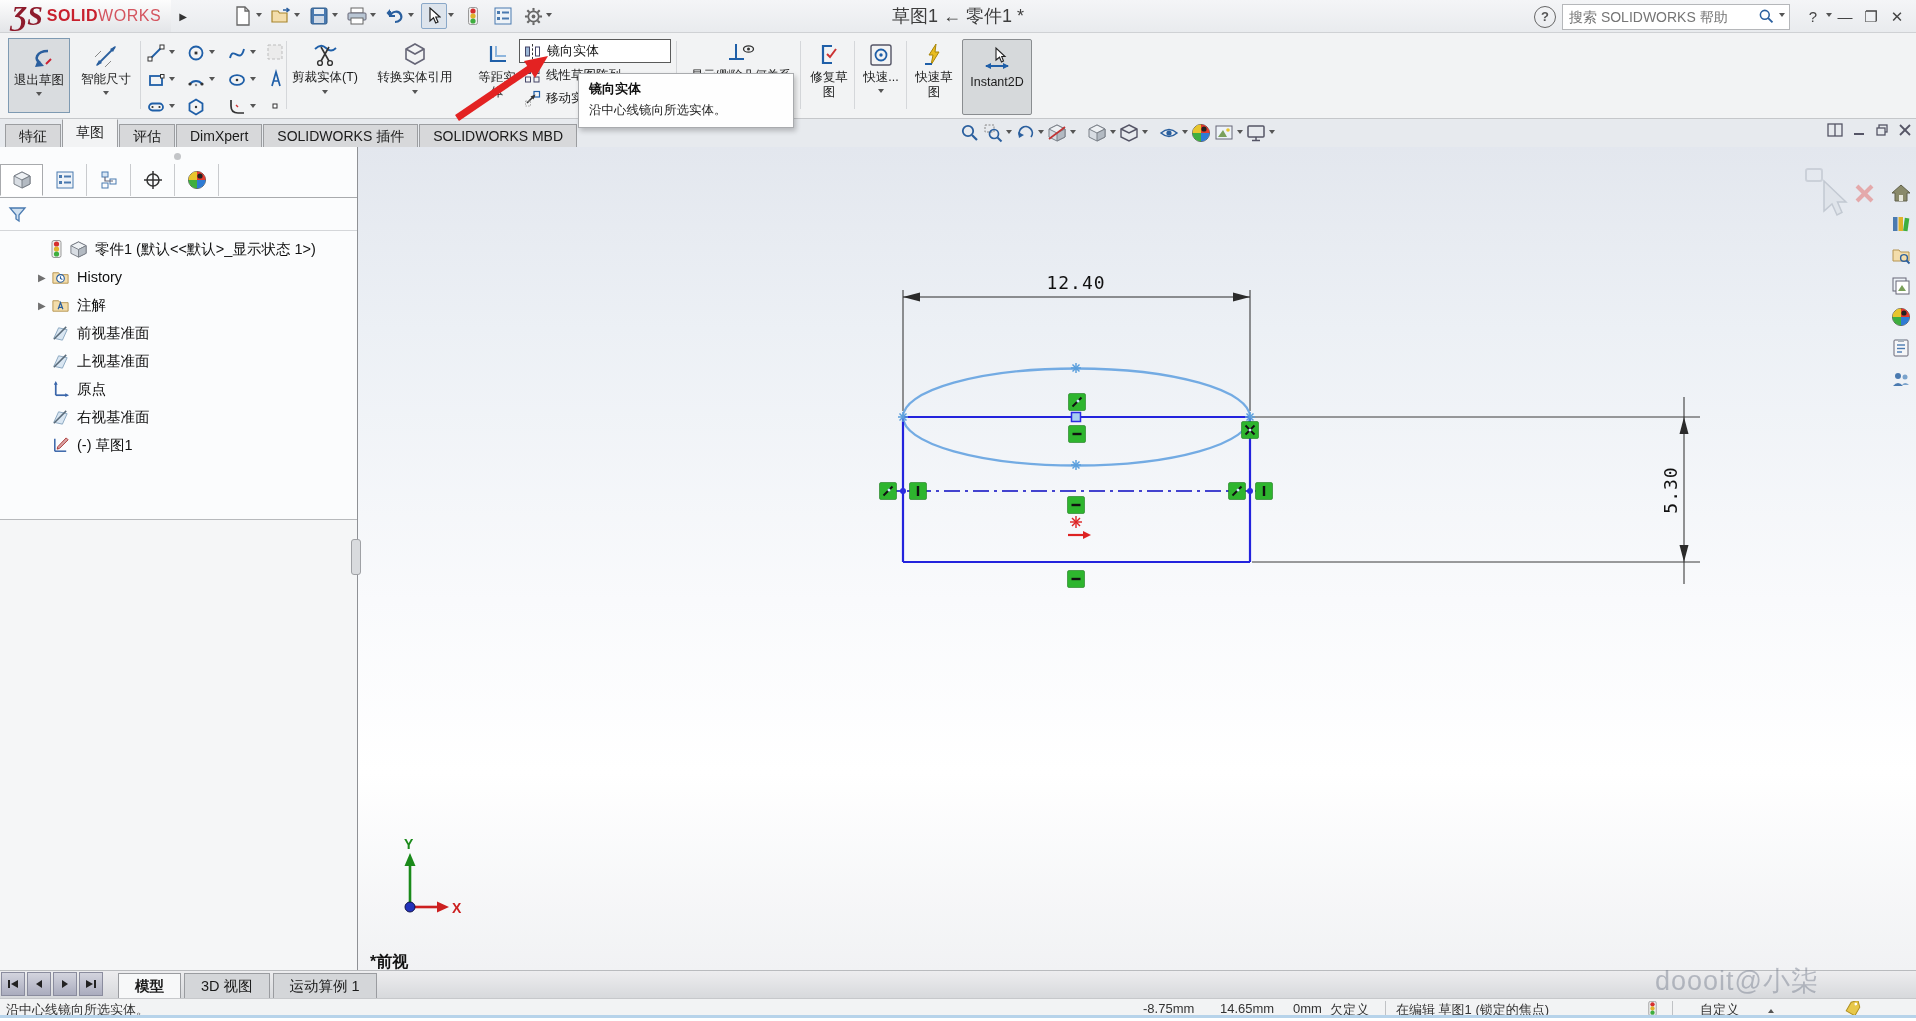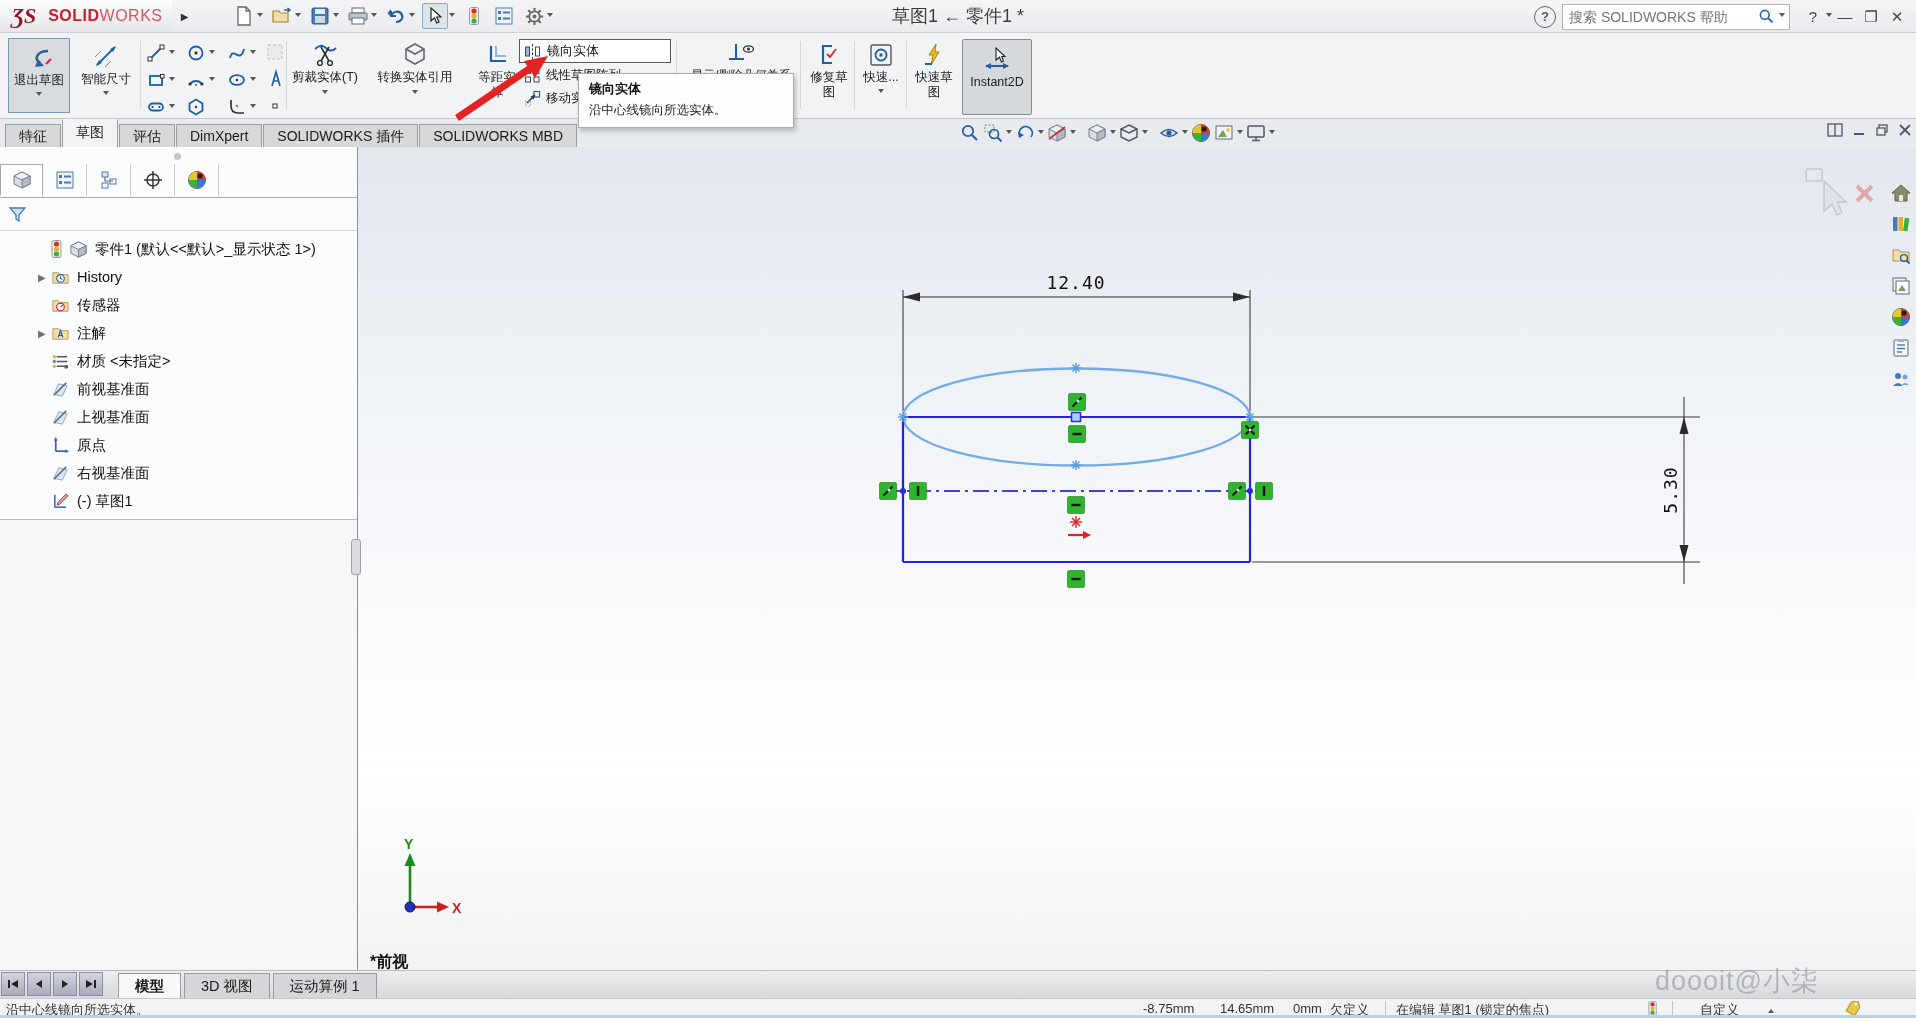--- a/index.html
+++ b/index.html
@@ -6,21 +6,21 @@
   .app{position:relative;width:1916px;height:1021px;overflow:hidden;background:#fff;
        font-family:"Liberation Sans","DejaVu Sans",sans-serif;-webkit-font-smoothing:antialiased;}
   .cdown{width:0;height:0;border:3.5px solid transparent;border-top:4.5px solid #555;display:inline-block;}
   .cup{width:0;height:0;border:3.5px solid transparent;border-bottom:4.5px solid #555;display:inline-block;}
 
   
   .titlebar{position:absolute;left:0;top:0;width:100%;height:33px;
     background:linear-gradient(#f4f5f7,#e9ebee);border-bottom:1px solid #cfd1d4;
     display:flex;align-items:center;box-sizing:border-box;}
   .logo{display:flex;align-items:baseline;padding:0 10px 0 12px;background:linear-gradient(#fdfdfd,#e3e5e8);height:100%;align-items:center;}
-  .logo-mark{font-family:"Liberation Serif",serif;font-style:italic;font-weight:bold;font-size:22px;color:#8e1b2c;margin-right:12px;}
+  .logo-mark{font-family:"Liberation Serif",serif;font-style:italic;font-weight:bold;font-size:28px;color:#8e1b2c;margin-right:4px;}
   .logo-solid{font-weight:bold;font-size:16px;color:#c8202d;letter-spacing:.5px;}
   .logo-works{font-size:16px;color:#d4555f;letter-spacing:.5px;}
   .flyout-btn{width:16px;height:24px;display:flex;align-items:center;justify-content:center;color:#333;font-size:10px;margin-left:4px;}
   .tb-ic{width:24px;height:24px;display:flex;align-items:center;justify-content:center;margin-left:6px;}
   .tb-ic.pressed{background:#dde4ec;border:1px solid #8aa8c8;border-radius:2px;}
   .tb-caret{margin:0 1px;}
   .win-title{position:absolute;left:50%;transform:translateX(-50%);font-size:18px;color:#3d3d3d;white-space:nowrap;}
   .tb-right{position:absolute;right:6px;top:0;height:33px;display:flex;align-items:center;}
   .helpq{width:20px;height:20px;border:1.5px solid #666;border-radius:50%;color:#555;font-size:13px;
          display:flex;align-items:center;justify-content:center;margin-right:6px;font-weight:bold;}
@@ -641,49 +641,26 @@
       <div class="trow">
         <span class="arr">▶</span>
         <svg width="19" height="19" viewBox="0 0 20 20">
             <use href="#s-folder"></use>
             <circle cx="10" cy="11" r="4" fill="#fff" stroke="#2a5f9e" stroke-width="1.2"></circle>
             <polyline points="10,8.7 10,11 12,12" fill="none" stroke="#2a5f9e" stroke-width="1.2"></polyline>
           </svg>
         <span>History</span>
       </div>
       <div class="trow">
-        <span class="noarr"></span>
-        <svg width="19" height="19" viewBox="0 0 20 20">
-            <use href="#s-folder"></use>
-            <circle cx="10" cy="11.5" r="4" fill="#fff" stroke="#c23" stroke-width="1.2"></circle>
-            <line x1="10" y1="11.5" x2="12.5" y2="9.5" stroke="#c23" stroke-width="1.2"></line>
-          </svg>
-        <span>传感器</span>
-      </div>
-      <div class="trow">
         <span class="arr">▶</span>
         <svg width="19" height="19" viewBox="0 0 20 20">
             <use href="#s-folder"></use>
             <path d="M7.5,14 L10,7 L12.5,14 M8.5,12 L11.5,12" fill="none" stroke="#2a5f9e" stroke-width="1.3"></path>
           </svg>
         <span>注解</span>
-      </div>
-      <div class="trow">
-        <span class="noarr"></span>
-        <svg width="19" height="19" viewBox="0 0 20 20">
-          <line x1="6" y1="5" x2="17" y2="5" stroke="#556" stroke-width="1.6"></line>
-            <line x1="6" y1="10" x2="17" y2="10" stroke="#556" stroke-width="1.6"></line>
-            <line x1="6" y1="15" x2="14" y2="15" stroke="#556" stroke-width="1.6"></line>
-          <circle cx="3.5" cy="5" r="1.8" fill="#e0b32c"></circle>
-            <circle cx="3.5" cy="10" r="1.8" fill="#888"></circle>
-            <circle cx="3.5" cy="15" r="1.8" fill="#e0b32c"></circle>
-          <circle cx="16" cy="15" r="2.5" fill="#6b7widt8" fill-opacity="0"></circle>
-            <circle cx="16" cy="15.5" r="2.2" fill="#59626e"></circle>
-        </svg>
-        <span>材质 &lt;未指定&gt;</span>
       </div>
       <div class="trow">
         <span class="noarr"></span>
         <svg width="19" height="19">
             <use href="#s-plane"></use>
           </svg>
         <span>前视基准面</span>
       </div>
       <div class="trow">
         <span class="noarr"></span>

